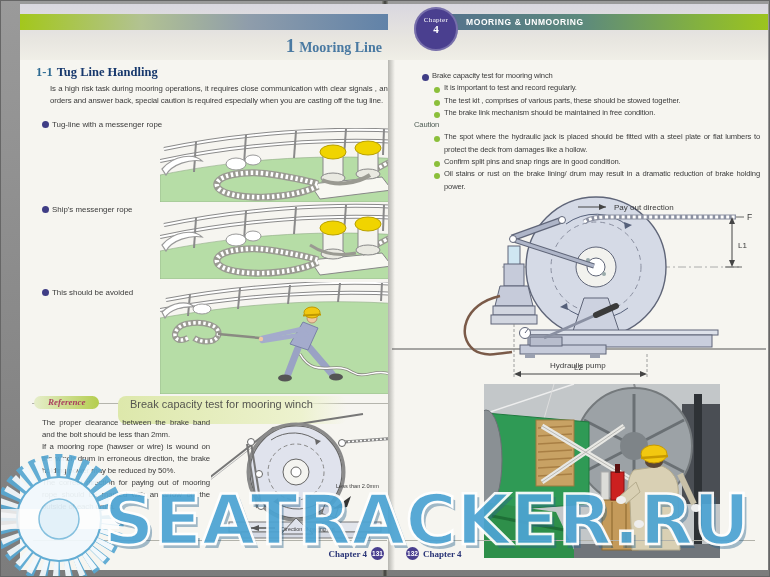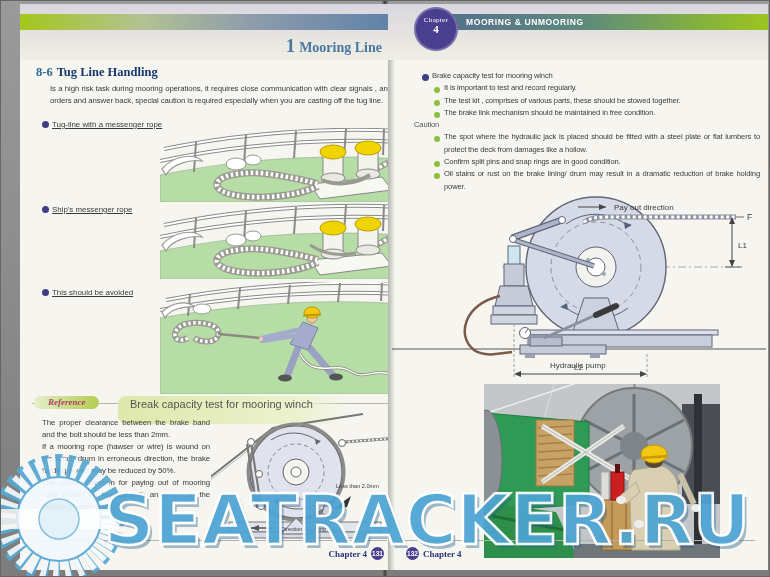--- a/index.html
+++ b/index.html
@@ -21,21 +21,21 @@
   .chapter-badge{position:absolute;top:3px;left:26px;width:44px;height:44px;border-radius:50%;background:#4a3f8f;color:#fff;text-align:center;font-family:"Liberation Serif",serif;box-shadow:0 0 0 2px rgba(255,255,255,.25) inset;}
   .chapter-badge .cw{display:block;font-size:7px;margin-top:9px;letter-spacing:.3px;}
   .chapter-badge .cn{display:block;font-size:11px;font-weight:bold;line-height:10px;}
   .chapter-title{position:absolute;top:13px;left:78px;color:#ffffff;font-size:8.5px;font-weight:bold;letter-spacing:.6px;}
 
   
   .heading{position:absolute;top:61px;left:16px;font-family:"Liberation Serif",serif;font-weight:bold;font-size:12.5px;color:#17386c;}
   .heading .hnum{color:#2d6a92;margin-right:4px;}
   .body-text{font-size:7.8px;line-height:12px;color:#3a3a3a;letter-spacing:-.1px;text-align:justify;}
   .intro{position:absolute;top:79px;left:30px;width:342px;}
-  .bullet-line{position:absolute;display:flex;align-items:flex-start;font-size:7.9px;color:#3a3a3a;text-decoration:underline;}
+  .bullet-line{position:absolute;display:flex;align-items:flex-start;font-size:7.9px;color:#3a3a3a;}
   .dot{flex:0 0 auto;border-radius:50%;margin-right:3px;}
   .dot-navy{width:7px;height:7px;background:#3f3d85;margin-top:1px;}
   .dot-green{width:6px;height:6px;background:#8bbf3a;margin-top:2px;}
   .illus{position:absolute;left:140px;}
 
   
   .ref-bar{position:absolute;top:392px;left:12px;right:4px;height:15px;}
   .ref-bar .ref-line{position:absolute;top:7px;left:0;right:0;height:1px;background:#b5b5ad;}
   .ref-badge{position:absolute;left:2px;top:0;padding:1px 14px 2px 14px;background:linear-gradient(90deg,#e6eecb,#b4cd4e);border-radius:8px;font-family:"Liberation Serif",serif;font-style:italic;font-weight:bold;font-size:9px;color:#a93f5e;}
   .ref-title{position:absolute;left:86px;top:0;padding:2px 34px 14px 12px;background:linear-gradient(90deg,#dde8ab,#edf2cf 80%,rgba(237,242,207,0));border-radius:8px;font-size:11px;color:#555550;}
@@ -72,21 +72,21 @@
 
   <div class="page" id="left-page">
     <div class="page-header">
       <div class="stripe stripe-left"></div>
       <div class="section-title">
         <span class="big-num">1</span><span>Mooring Line</span>
       </div>
     </div>
 
     <div class="heading">
-      <span class="hnum">8-6</span><span>Tug Line Handling</span>
+      <span class="hnum">1-1</span><span>Tug Line Handling</span>
     </div>
 
     <div class="body-text intro">Is a high risk task during mooring operations, it requires close communication with clear signals , and orders and answer back, special caution is required especially  when you are casting off the tug line.</div>
 
     <div class="bullet-line" style="top:116px;left:22px;">
       <span class="dot dot-navy"></span>
       <span>Tug-line with a messenger rope</span>
     </div>
 
     <svg class="illus" style="top:124px;" width="240" height="74" viewBox="0 0 240 74">

